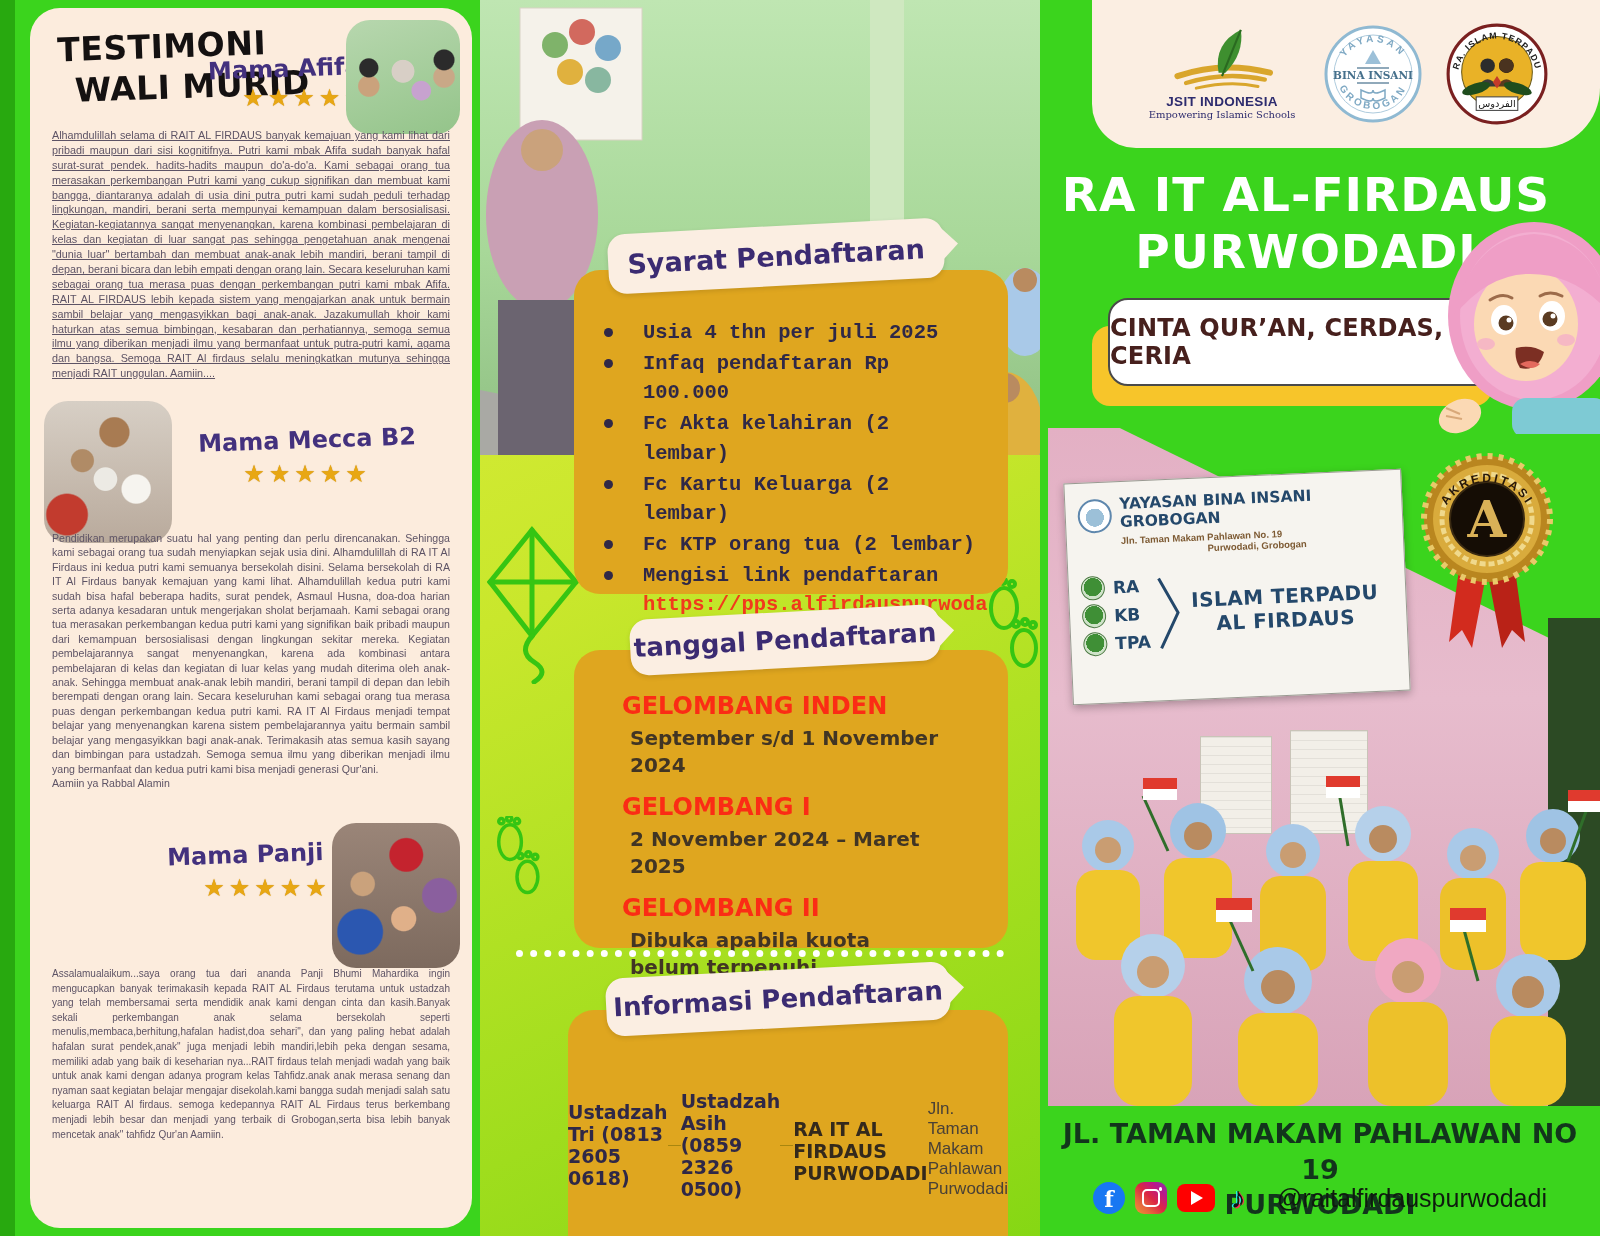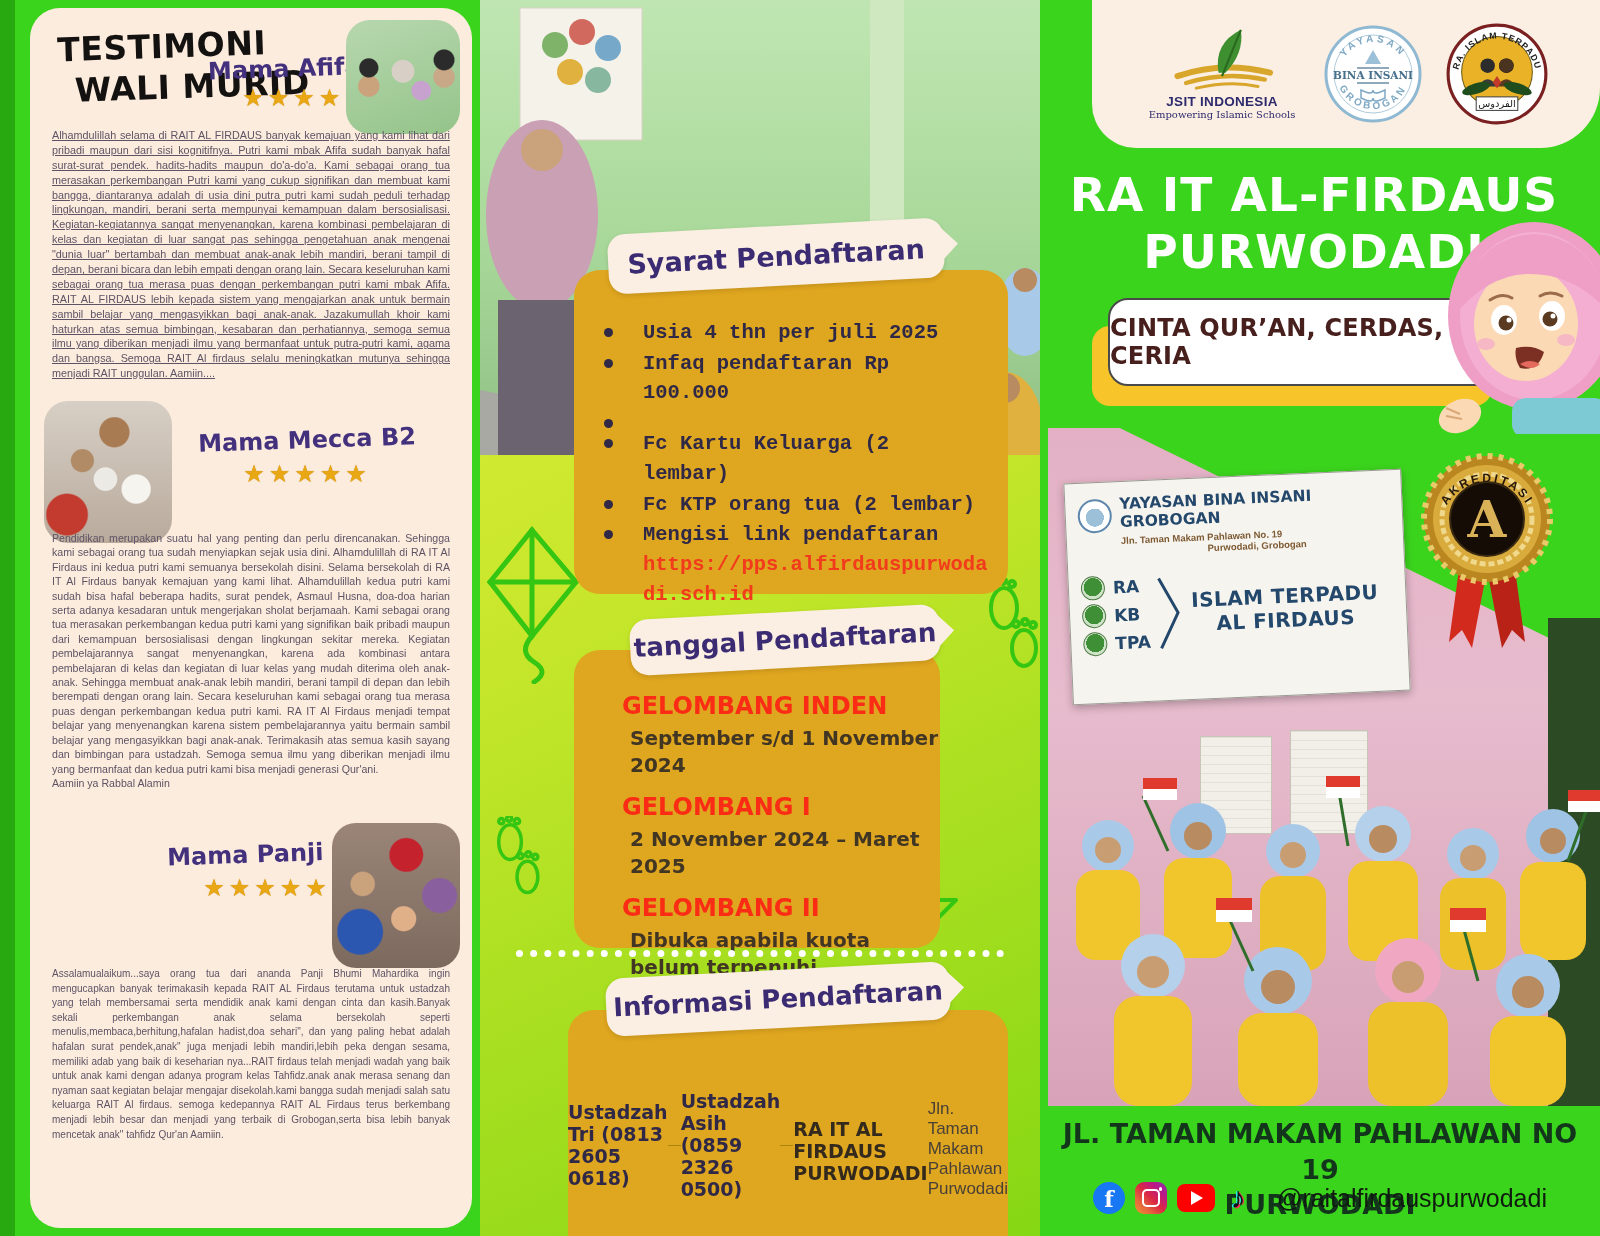--- a/index.html
+++ b/index.html
@@ -59,41 +59,41 @@
   .bubble1{left:128px;top:226px;width:336px;height:60px;font-size:27px;}
   .bubble2{left:150px;top:612px;width:310px;height:56px;font-size:26px;}
   .bubble3{left:126px;top:970px;width:344px;height:58px;font-size:26px;}
   .gold-card{position:absolute;background:#dfa61f;border-radius:26px;z-index:4;}
   .card1{left:94px;top:270px;width:434px;height:324px;}
   .req-list{list-style:none;margin:0;padding:48px 24px 0 30px;}
   .req-list li{display:flex;gap:30px;color:#2f2847;font-weight:700;font-size:20.5px;line-height:1.45;
     font-family:Liberation Mono, monospace;margin-bottom:1px;}
   .req-dot{flex:0 0 9px;width:9px;height:9px;border-radius:50%;background:#2f2847;margin-top:10px;}
   .req-link{color:#f23a1c;word-break:break-all;width:348px;}
-  .card2{left:94px;top:650px;width:366px;height:298px;padding:0;}
+  .card2{left:94px;top:650px;width:434px;height:298px;padding:0;}
   .waves{padding:42px 30px 0 48px;}
   .wave-label{color:#fb2c15;font-weight:800;font-size:24px;font-family:"DejaVu Sans",sans-serif;margin-bottom:5px;}
   .wave-detail{color:#413524;font-weight:700;font-size:20px;font-family:"DejaVu Sans",sans-serif;margin:0 0 14px 8px;line-height:1.35;width:330px;}
   .dotline{position:absolute;left:36px;right:36px;top:950px;border-top:7px dotted #ffffff;z-index:5;}
   .card3{left:88px;top:1010px;width:440px;height:226px;border-radius:26px 26px 0 0;
     display:flex;flex-direction:row;align-items:center;padding-top:44px;box-sizing:border-box;}
   .contact{color:#2f2847;font-weight:700;font-size:19px;font-family:"DejaVu Sans",sans-serif;}
   .c-div{width:310px;border-top:1.5px solid #a8860f;margin:9px 0;}
   .school-name{color:#33291c;font-weight:800;font-size:19px;font-family:"DejaVu Sans",sans-serif;margin-top:12px;}
   .school-addr{color:#4a4136;font-size:17px;margin-top:7px;}
   .doodle{position:absolute;z-index:3;}
 
   
   .right{position:absolute;left:1040px;top:0;width:560px;height:1236px;}
   .logo-shape{position:absolute;left:52px;top:0;width:508px;height:148px;background:#fbeee2;
     border-radius:0 0 60px 44px;display:flex;align-items:center;justify-content:center;gap:22px;}
   .logo-jsit{width:158px;text-align:center;}
   .logo-jsit .ln1{color:#2d2b6e;font-weight:800;font-size:13.5px;letter-spacing:.3px;}
   .logo-jsit .ln2{color:#2d2b6e;font-size:10px;font-family:"DejaVu Serif",serif;}
-  .r-title{position:absolute;left:12px;top:166px;width:524px;text-align:center;color:#ffffff;
+  .r-title{position:absolute;left:4px;top:166px;width:524px;text-align:center;color:#ffffff;
     font-size:47px;font-weight:800;line-height:1.22;font-family:"DejaVu Sans",sans-serif;letter-spacing:1px;z-index:3;}
   .girl{position:absolute;right:-8px;top:220px;width:192px;height:214px;z-index:5;}
   .tagline-wrap{position:absolute;left:52px;top:298px;width:424px;height:112px;z-index:4;}
   .tag-gold{position:absolute;left:0;top:28px;width:400px;height:80px;background:#f7c52a;border-radius:18px;}
   .tag-white{position:absolute;left:16px;top:0;width:404px;height:84px;background:#ffffff;border:2px solid #4a4a4a;
     border-radius:20px;display:flex;align-items:center;justify-content:center;}
   .tag-text{color:#47201d;font-weight:800;font-size:24px;font-family:"DejaVu Sans",sans-serif;letter-spacing:.2px;}
   .school-photo{position:absolute;left:8px;top:428px;width:552px;height:678px;overflow:hidden;
     background:linear-gradient(180deg,#e3b0c4 0%,#e7bccd 40%,#d8a3b8 100%);}
   .green-wedge{position:absolute;left:0;top:0;width:100%;height:235px;background:#3bd41d;
@@ -218,20 +218,21 @@
       <li>
           <span class="req-dot"></span>
           <span>Usia 4 thn per juli 2025</span>
         </li>
       <li>
           <span class="req-dot"></span>
           <span>Infaq pendaftaran Rp 100.000</span>
         </li>
       <li>
           <span class="req-dot"></span>
+          <span>Fc Akta kelahiran (2 lembar)</span>
         </li>
       <li>
           <span class="req-dot"></span>
           <span>Fc Kartu Keluarga (2 lembar)</span>
         </li>
       <li>
           <span class="req-dot"></span>
           <span>Fc KTP orang tua (2 lembar)</span>
         </li>
       <li>

